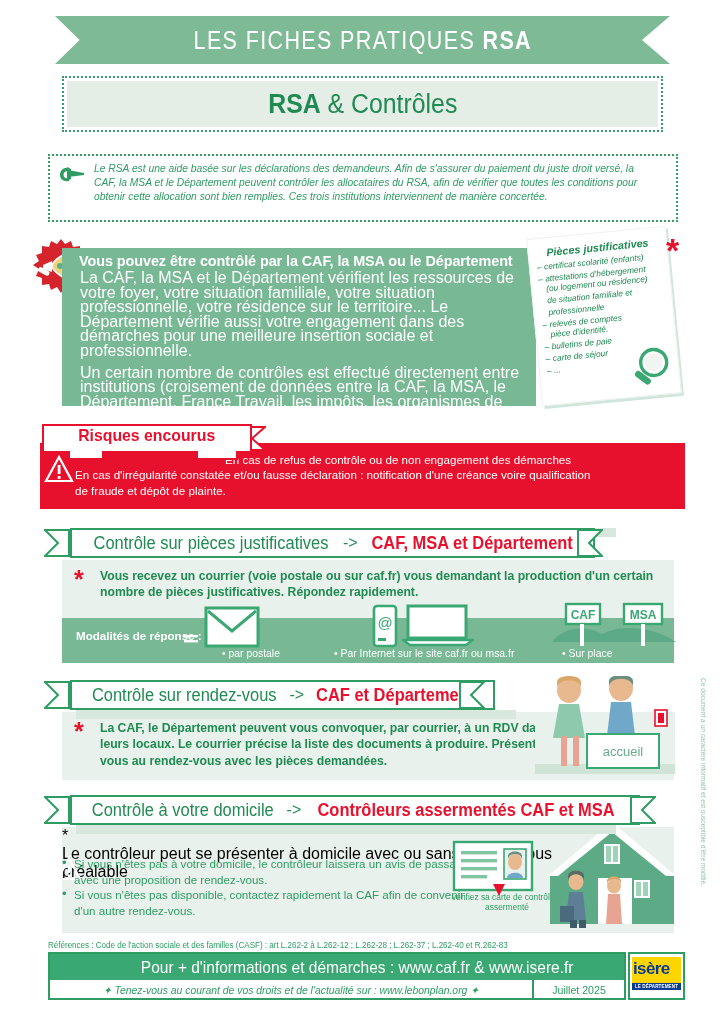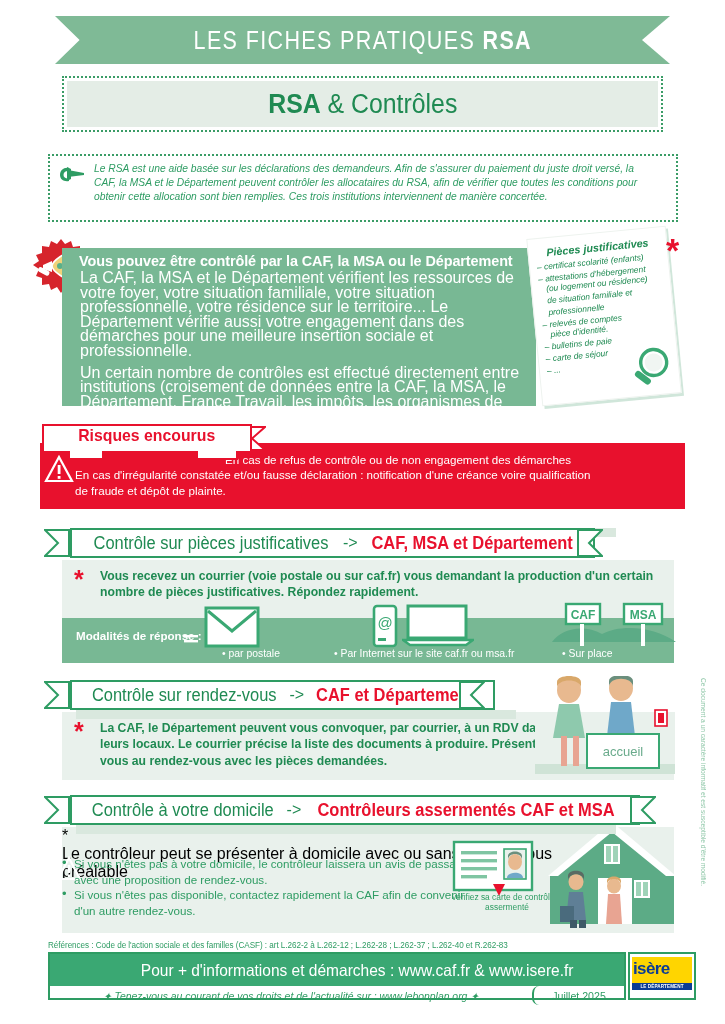--- a/index.html
+++ b/index.html
@@ -191,35 +191,35 @@
   }
 
   
   .refs {
     position: absolute; left: 48px; top: 940px; width: 620px;
     color: #2e9c63; font-size: 8.3px; letter-spacing: -0.05px;
     transform: scaleX(0.98); transform-origin: left;
   }
   .foot-box { position: absolute; left: 48px; top: 952px; width: 578px; height: 48px; border: 2px solid #2e9c63; }
   .foot-top {
-    height: 32px; background: #3aa873; display: flex; align-items: center; justify-content: center; padding-left: 41px;
+    height: 26px; background: #3aa873; display: flex; align-items: center; justify-content: center; padding-left: 41px;
   }
   .foot-top span { color: #fff; font-size: 16.5px; transform: scaleX(0.94); white-space: nowrap; }
   .foot-bot { height: 19px; display: flex; align-items: center; }
   .foot-bot .left {
     flex: 1; text-align: center; color: #2e9c63; font-size: 10.4px; font-style: italic;
     white-space: nowrap;
   }
   .foot-bot .right {
     width: 92px; border-left: 2px solid #2e9c63; height: 100%;
     display: flex; align-items: center; justify-content: center;
-    color: #2e9c63; font-size: 10.6px; border-radius: 7px;
+    color: #2e9c63; font-size: 10.6px;
   }
   .isere-logo {
-    position: absolute; left: 628px; top: 952px; width: 68px; height: 48px;
+    position: absolute; left: 628px; top: 952px; width: 57px; height: 48px;
     border: 2px solid #2e9c63; background: #fff; padding: 3px 2px;
   }
   .isere-yellow { background: #ffd500; width: 100%; height: 26px; position: relative; }
   .isere-yellow .name {
     position: absolute; left: 1px; top: 1px; color: #0b3c94; font-size: 17px;
     font-weight: 700; letter-spacing: -0.6px; line-height: 22px;
   }
   .isere-blue {
     background: #0b3c94; color: #fff; font-size: 4.6px; font-weight: 700;
     text-align: center; letter-spacing: 0.1px; padding: 1px 0; width: 100%;

